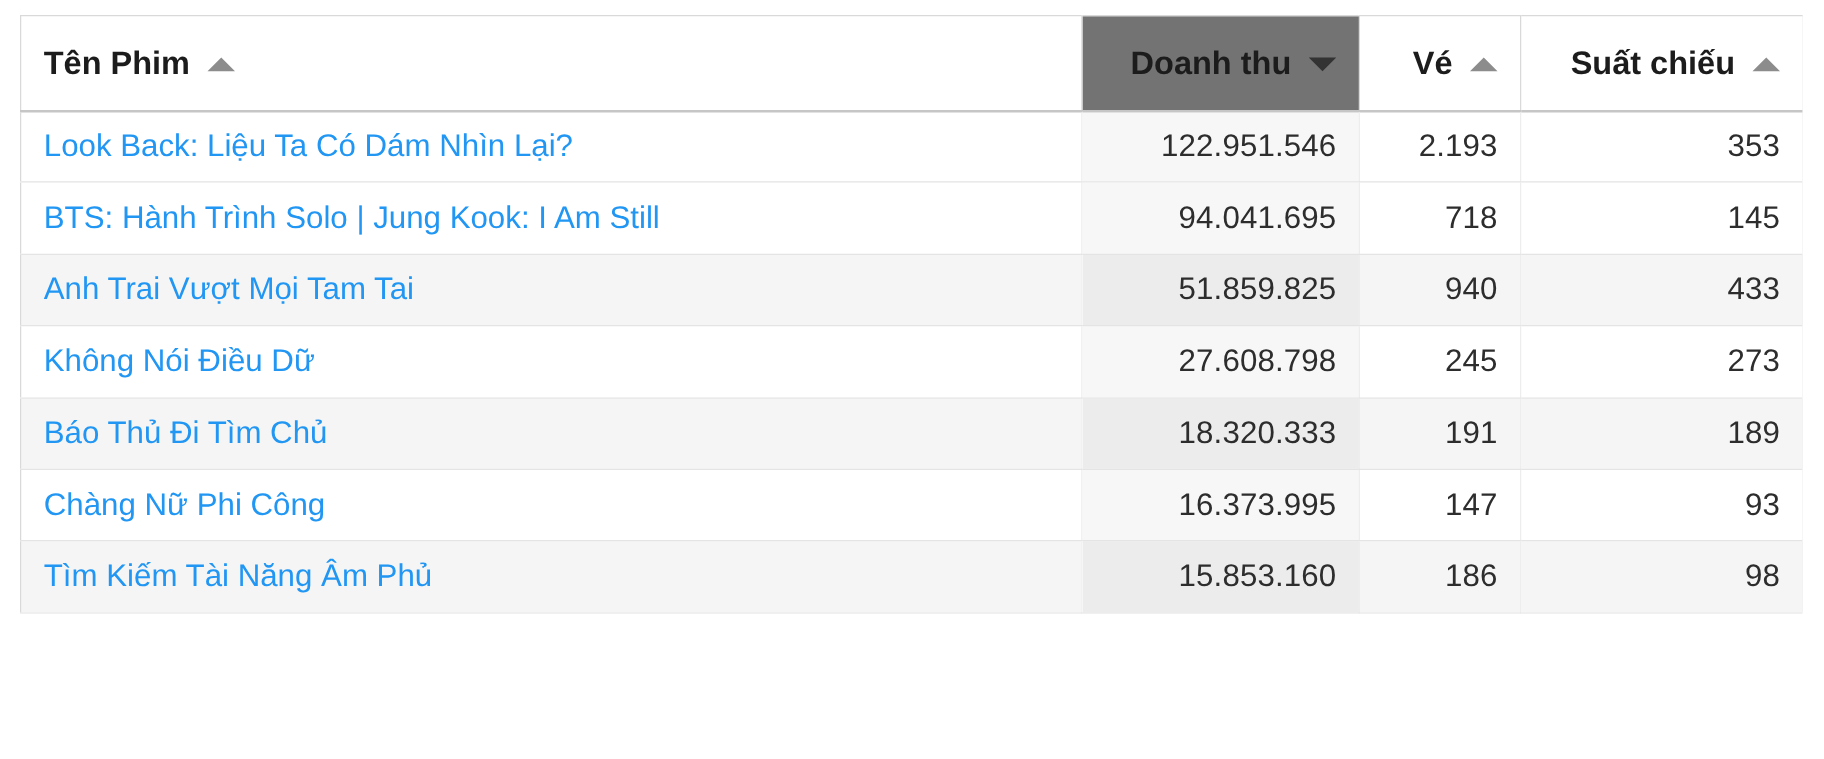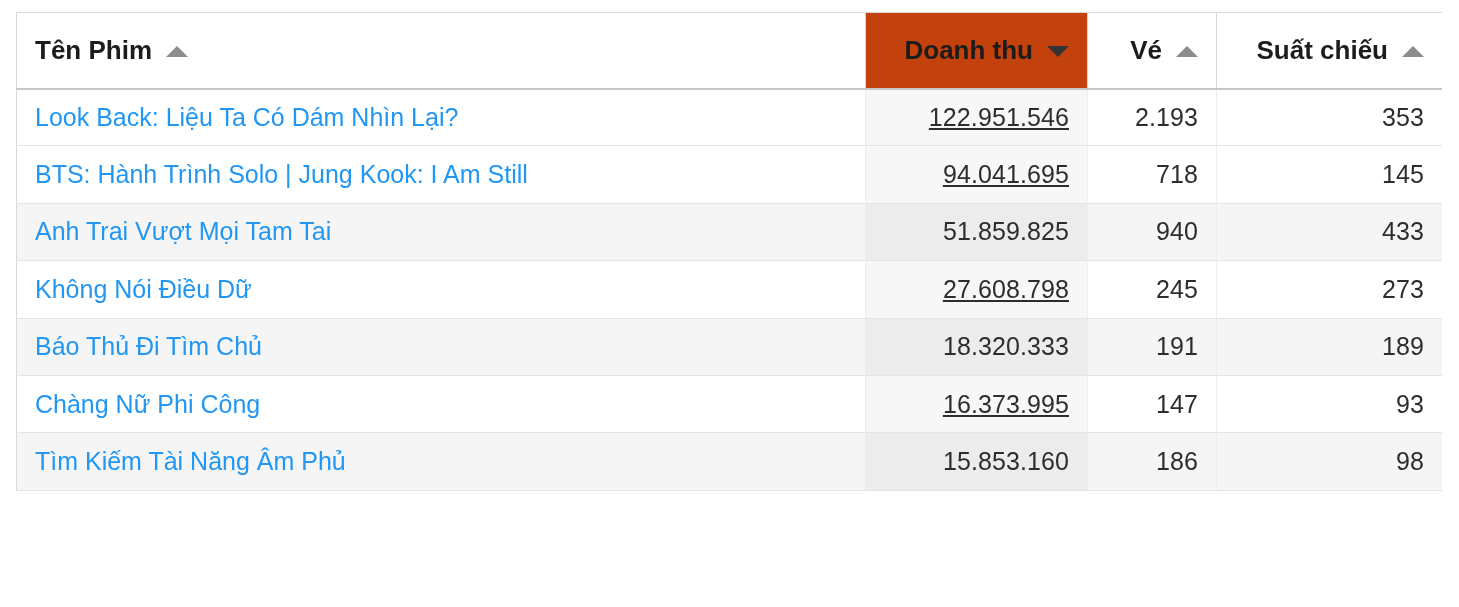--- a/index.html
+++ b/index.html
@@ -59,21 +59,21 @@
     font-size: 26px;
     font-weight: bold;
     color: #1c1c1c;
     white-space: nowrap;
     vertical-align: middle;
     cursor: pointer;
     user-select: none;
   }
   thead th:last-child { border-right: none; margin-top: 37px; }
   thead th.sorted-col {
-    background: #c2410c;
+    background: #737373;
   }
 
   .th-inner {
     display: flex;
     align-items: center;
     gap: 14px;
     height: 100%;
   }
   .th-inner.right {
     justify-content: flex-end;
@@ -112,21 +112,21 @@
     white-space: nowrap;
     vertical-align: middle;
     overflow: hidden;
     text-overflow: ellipsis;
   }
   tbody td:last-child { border-right: none; }
 
   tbody tr.odd td          { background: #f5f5f5; }
   tbody tr.odd td.sorted-col { background: #ececec; }
   tbody tr.even td          { background: #ffffff; }
-  tbody tr.even td.sorted-col { background: #f7f7f7; text-decoration: underline; }
+  tbody tr.even td.sorted-col { background: #f7f7f7; }
 
   td.num {
     text-align: right;
     font-weight: 400;
     letter-spacing: 0.1px;
   }
 
   a.movie-link {
     color: #2196f3;
     text-decoration: none;

